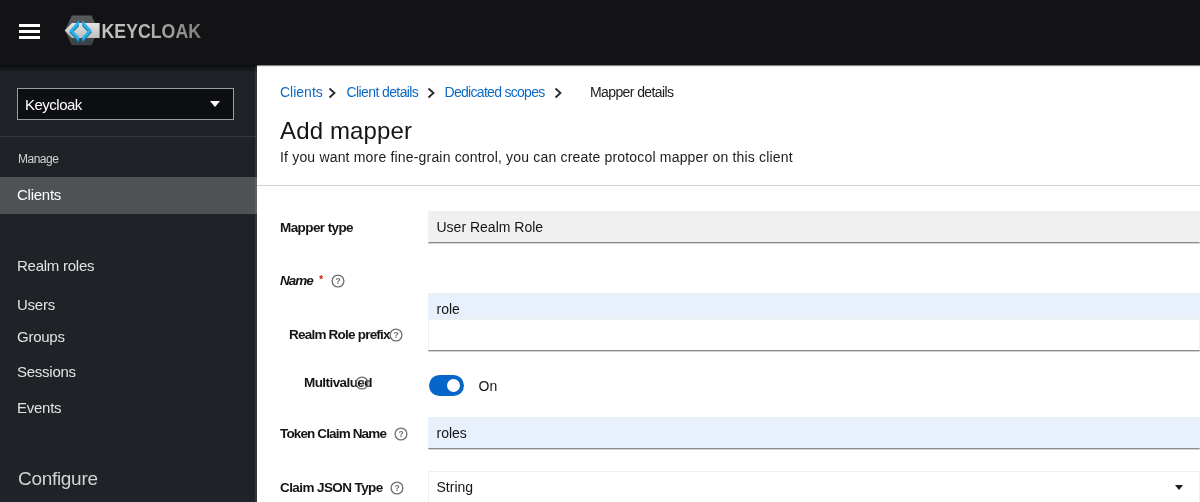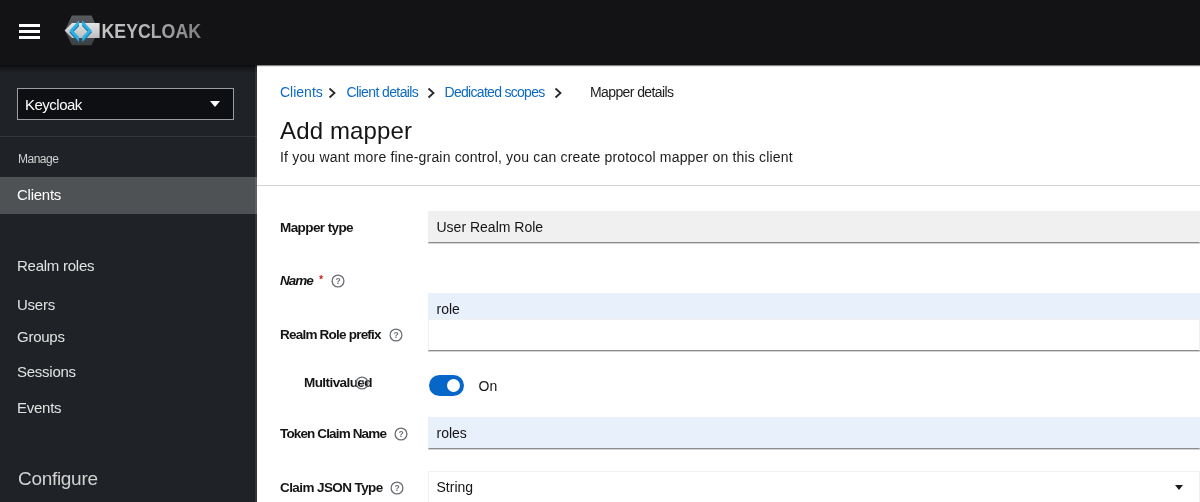--- a/index.html
+++ b/index.html
@@ -133,21 +133,21 @@
   <div class="flabel" style="top:155.5px;letter-spacing:-0.59px;">Mapper type</div>
   <div class="finput ro" style="top:147px;">User Realm Role</div>
 
   <div class="flabel" style="top:209px;letter-spacing:-1px;font-style:italic;">Name<span class="req">*</span></div>
   <svg class="helpicon" style="left:74px;top:210px;" viewBox="0 0 14 14">
     <circle cx="7" cy="7" r="5.9" fill="none" stroke="#6a6e73" stroke-width="1.3"></circle>
     <text x="7" y="10.2" text-anchor="middle" font-size="8.5px" font-weight="bold" fill="#6a6e73">?</text>
   </svg>
   <div class="finput blue" style="top:201px;margin-top:28px;">role</div>
 
-  <div class="flabel" style="top:263px;letter-spacing:-0.78px;">Realm Role prefix</div>
+  <div class="flabel" style="top:263px;letter-spacing:-0.78px;margin-left:9px;">Realm Role prefix</div>
   <svg class="helpicon" style="left:131.7px;top:264px;" viewBox="0 0 14 14">
     <circle cx="7" cy="7" r="5.9" fill="none" stroke="#6a6e73" stroke-width="1.3"></circle>
     <text x="7" y="10.2" text-anchor="middle" font-size="8.5px" font-weight="bold" fill="#6a6e73">?</text>
   </svg>
   <div class="finput" style="top:255px;"></div>
 
   <div class="flabel" style="top:310.7px;letter-spacing:-0.57px;padding-left:24px;">Multivalued</div>
   <svg class="helpicon" style="left:98.3px;top:311.7px;" viewBox="0 0 14 14">
     <circle cx="7" cy="7" r="5.9" fill="none" stroke="#6a6e73" stroke-width="1.3"></circle>
     <text x="7" y="10.2" text-anchor="middle" font-size="8.5px" font-weight="bold" fill="#6a6e73">?</text>

